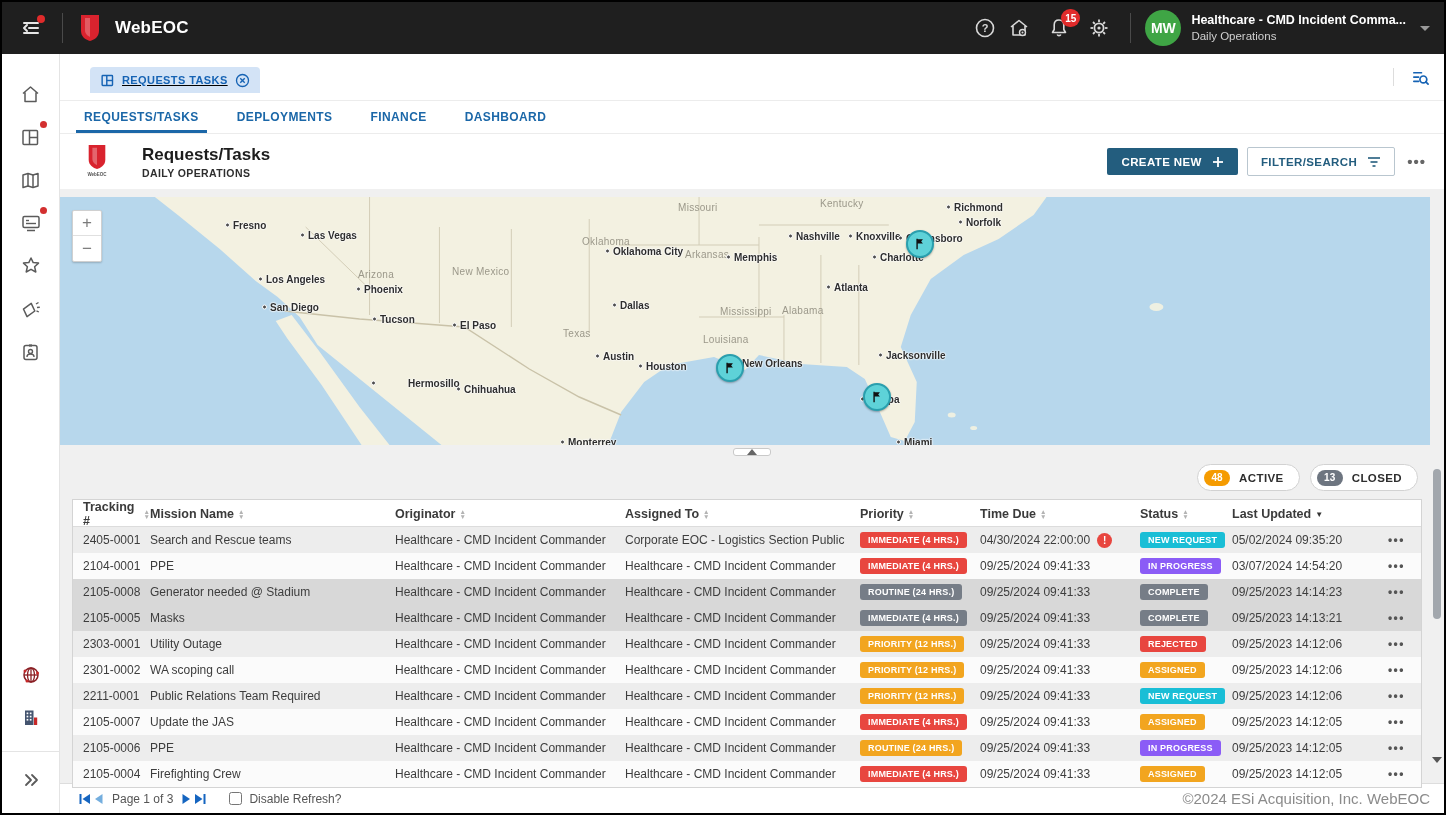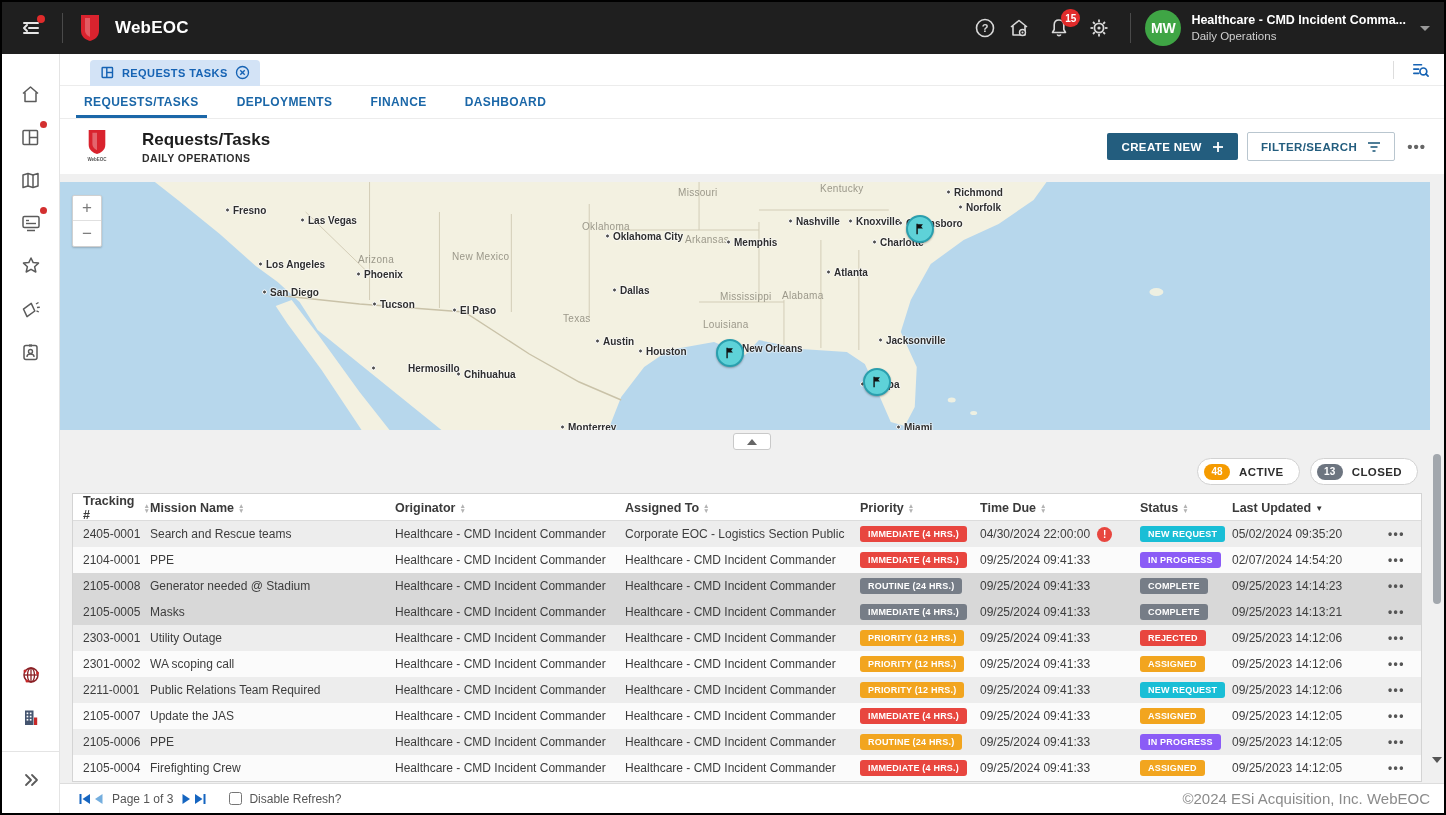--- a/index.html
+++ b/index.html
@@ -28,21 +28,21 @@
   .sidebar { width:58px; background:#fff; border-right:1px solid #e4e4e4; display:flex; flex-direction:column; align-items:center; padding:22px 0 8px; }
   .sb-icon { position:relative; width:36px; height:36px; margin-bottom:7px; display:flex; align-items:center; justify-content:center; cursor:pointer; }
   .sb-icon svg { display:block; }
   .sb-dot { position:absolute; top:2px; right:2px; width:7px; height:7px; border-radius:50%; background:#d32f2f; }
   .sb-bottom { margin-top:auto; display:flex; flex-direction:column; align-items:center; width:100%; }
   .sb-sep { width:100%; height:1px; background:#e4e4e4; margin:8px 0 10px; }
 
   main { flex:1; display:flex; flex-direction:column; min-width:0; }
 
   
-  .chipbar { height:32px; display:flex; align-items:center; padding:0 10px 0 30px; border-bottom:1px solid #ececec; }
+  .chipbar { height:47px; display:flex; align-items:center; padding:0 10px 0 30px; border-bottom:1px solid #ececec;text-decoration:underline; }
   .chip { display:flex; align-items:center; gap:7px; background:#d3e3f6; border-radius:4px 4px 0 0; height:26px; padding:0 10px; margin-top:6px; cursor:pointer; }
   .chip .lbl { color:#1663b4; font-size:11px; font-weight:bold; letter-spacing:.4px; }
   .chipbar .spacer { flex:1; }
   .chipbar .vdiv2 { width:1px; height:18px; background:#ddd; margin:0 12px; }
 
   
   .tabsrow { height:33px; display:flex; align-items:stretch; gap:34px; padding:0 0 0 22px; border-bottom:1px solid #ececec; }
   .tab { display:flex; align-items:center; font-size:12px; font-weight:bold; color:#1b67a8; letter-spacing:.4px; cursor:pointer; position:relative; padding:0 2px; }
   .tab.active::after { content:""; position:absolute; left:-6px; right:-6px; bottom:0; height:3px; background:#1b67a8; }
 
@@ -607,21 +607,21 @@
               <div class="trow r-white">
                 <div class="cell">2104-0001</div>
                 <div class="cell">PPE</div>
                 <div class="cell">Healthcare - CMD Incident Commander</div>
                 <div class="cell">Healthcare - CMD Incident Commander</div>
                 <div class="cell"><span class="badge bg-red">IMMEDIATE (4 HRS.)</span></div>
                 <div class="cell duecell">
                   <span>09/25/2024 09:41:33</span>
                 </div>
                 <div class="cell"><span class="badge bg-green">IN PROGRESS</span></div>
-                <div class="cell">02/07/2024 14:54:20</div>
+                <div class="cell">03/07/2024 14:54:20</div>
                 <div class="rowmore">•••</div>
               </div>
               <div class="trow r-dark">
                 <div class="cell">2105-0008</div>
                 <div class="cell">Generator needed @ Stadium</div>
                 <div class="cell">Healthcare - CMD Incident Commander</div>
                 <div class="cell">Healthcare - CMD Incident Commander</div>
                 <div class="cell"><span class="badge bg-gray">ROUTINE (24 HRS.)</span></div>
                 <div class="cell duecell">
                   <span>09/25/2024 09:41:33</span>

